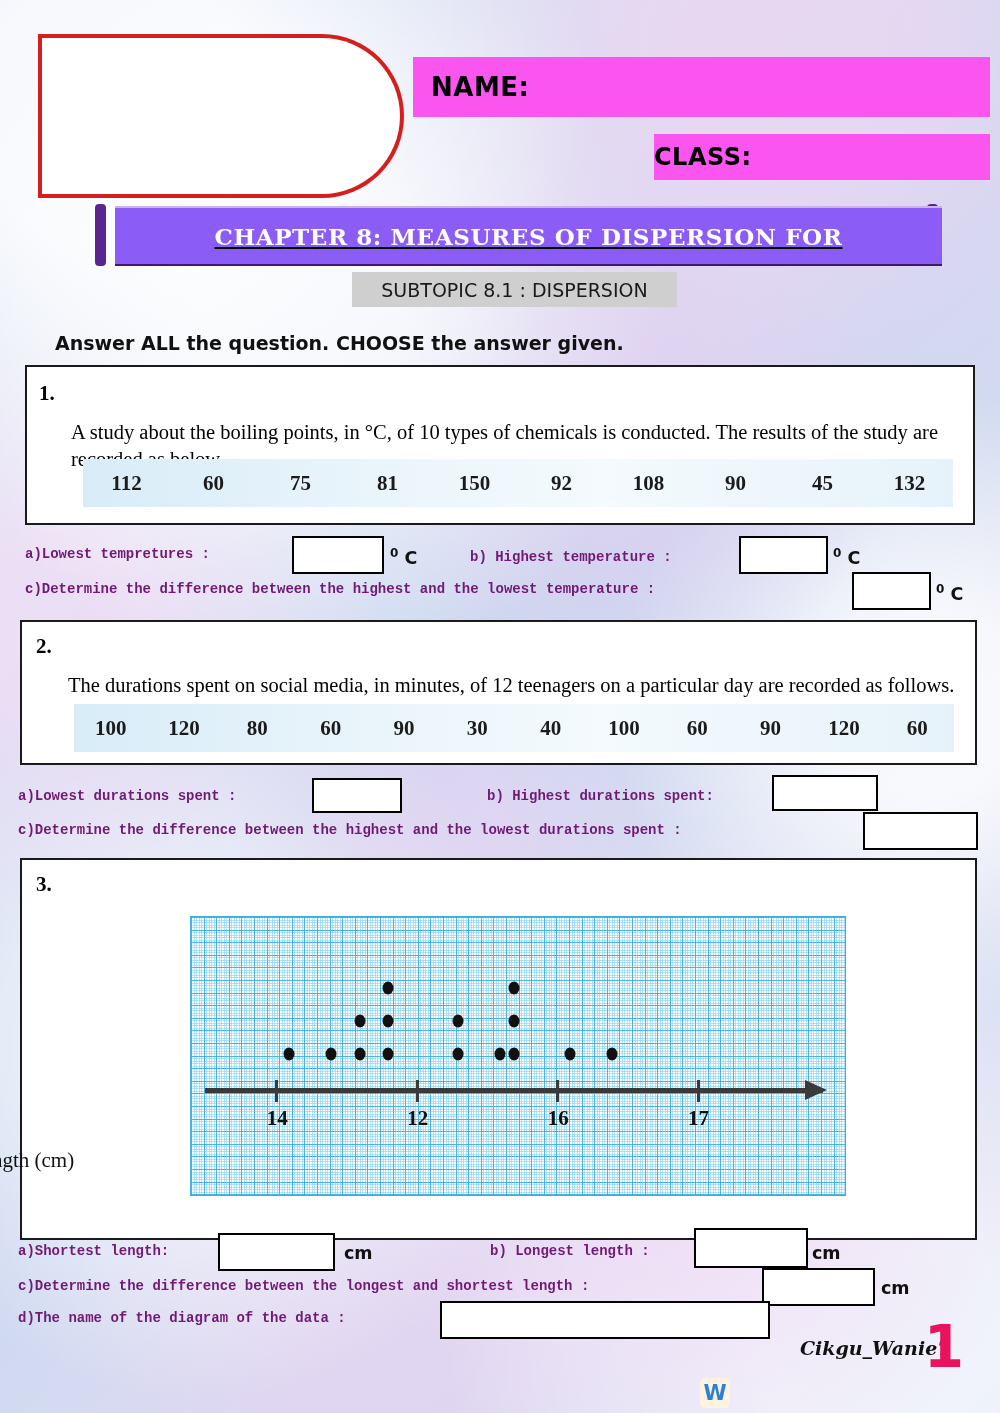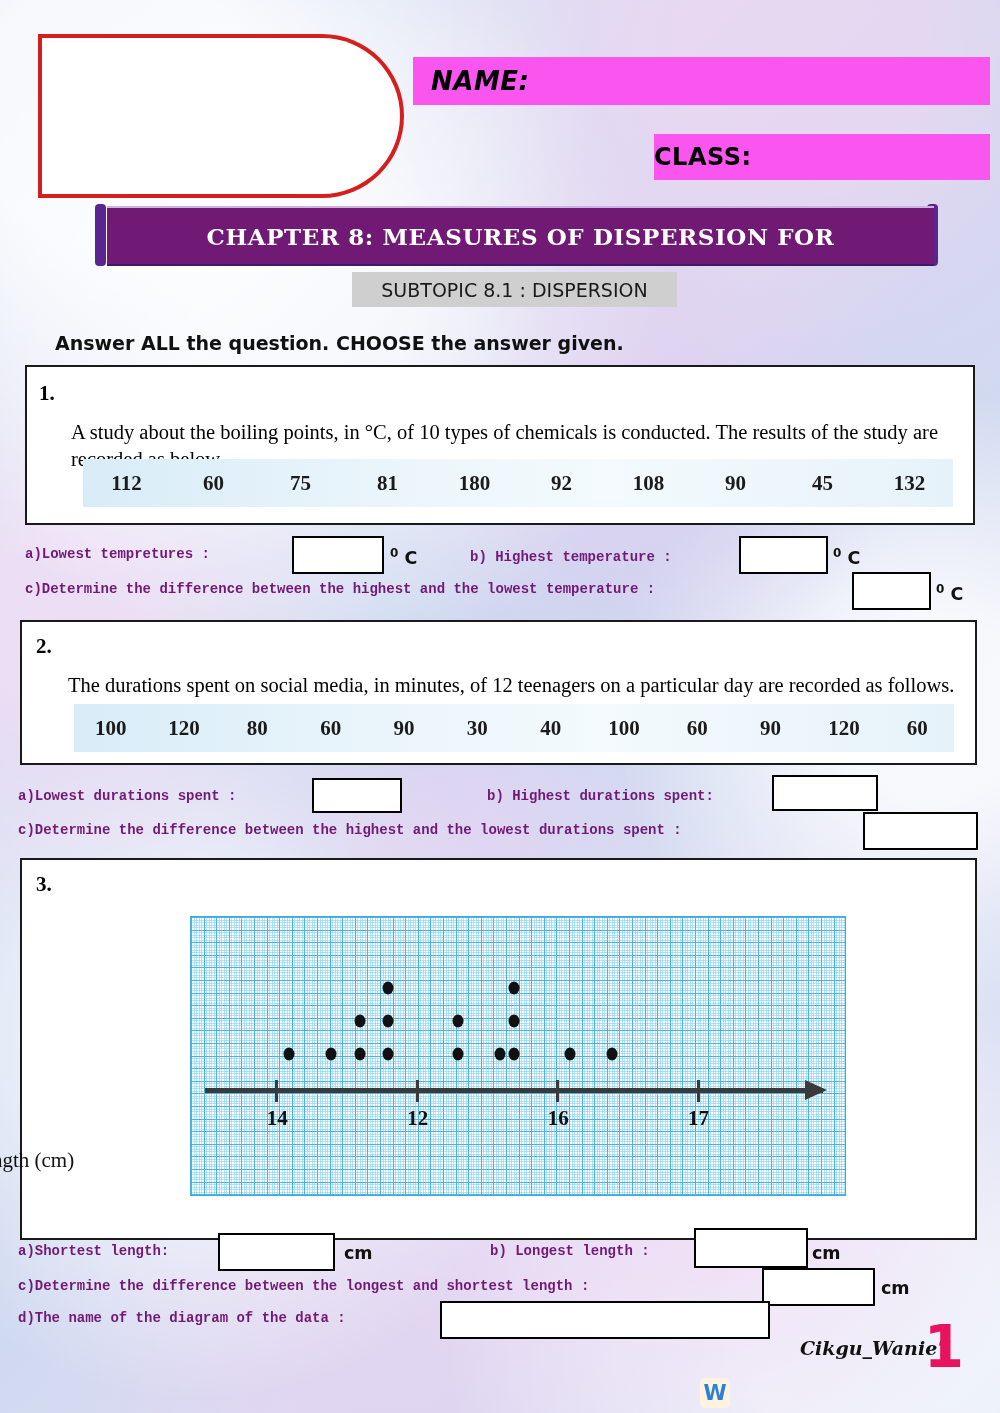--- a/index.html
+++ b/index.html
@@ -37,32 +37,32 @@
     position:absolute;left:38px;top:34px;width:4px;height:164px;background:#d41f1f;
   }
   
   .pinkbox{
     position:absolute;background:#fb55f0;display:flex;align-items:center;
   }
   .pinkbox span{
     font-weight:bold;color:#000;letter-spacing:.5px;
     font-family:"DejaVu Sans", sans-serif;
   }
-  #namebox{left:413px;top:57px;width:577px;height:48px;font-style:italic;}
+  #namebox{left:413px;top:57px;width:577px;height:60px;}
   #namebox span{font-size:26px;margin-left:18px;}
   #classbox{left:654px;top:134px;width:336px;height:46px;}
   #classbox span{font-size:24px;}
 
   
   #banner-wrap{position:absolute;left:95px;top:204px;width:843px;height:62px;}
   #banner{
-    position:absolute;left:12px;top:2px;width:827px;height:56px;
-    background:#701a75;
+    position:absolute;left:20px;top:2px;width:827px;height:56px;
+    background:#8b5cf6;
     border-top:2px solid #cbb4e2;border-bottom:2px solid #41196b;
-    display:flex;align-items:center;justify-content:center;
+    display:flex;align-items:center;justify-content:center;text-decoration:underline;
   }
   #banner span{
     color:#fff;font-size:23px;font-weight:bold;letter-spacing:.6px;
     font-family:"DejaVu Serif", serif;text-align:center;
   }
   .ribbon-end{position:absolute;width:11px;height:62px;background:#5b2590;border-radius:4px;}
   #ribbon-l{left:0;top:0;}
   #ribbon-r{right:0;top:0;}
 
   
@@ -199,21 +199,21 @@
 <div id="instruction">Answer ALL the question. CHOOSE the answer given.</div>
 
 <div class="qcard" id="q1card" style="left:25px;top:365px;width:950px;height:160px;">
   <div class="qnum" style="left:12px;top:14px;">1.</div>
   <div class="qtext" style="left:44px;top:14px;width:880px;">A study about the boiling points, in °C, of 10 types of chemicals is conducted. The results of the study are recorded as below.</div>
   <div class="datastrip" id="q1strip" style="left:56px;top:92px;width:870px;">
       <span style="flex: 1 1 0px;">112</span>
       <span style="flex: 1 1 0px;">60</span>
       <span style="flex: 1 1 0px;">75</span>
       <span style="flex: 1 1 0px;">81</span>
-      <span style="flex: 1 1 0px;">180</span>
+      <span style="flex: 1 1 0px;">150</span>
       <span style="flex: 1 1 0px;">92</span>
       <span style="flex: 1 1 0px;">108</span>
       <span style="flex: 1 1 0px;">90</span>
       <span style="flex: 1 1 0px;">45</span>
       <span style="flex: 1 1 0px;">132</span>
     </div>
 </div>
 
 <div class="ansline" style="left:25px;top:546px;">a)Lowest tempretures :</div>
 <div class="ansbox" style="left:292px;top:536px;width:92px;height:38px;"></div>

